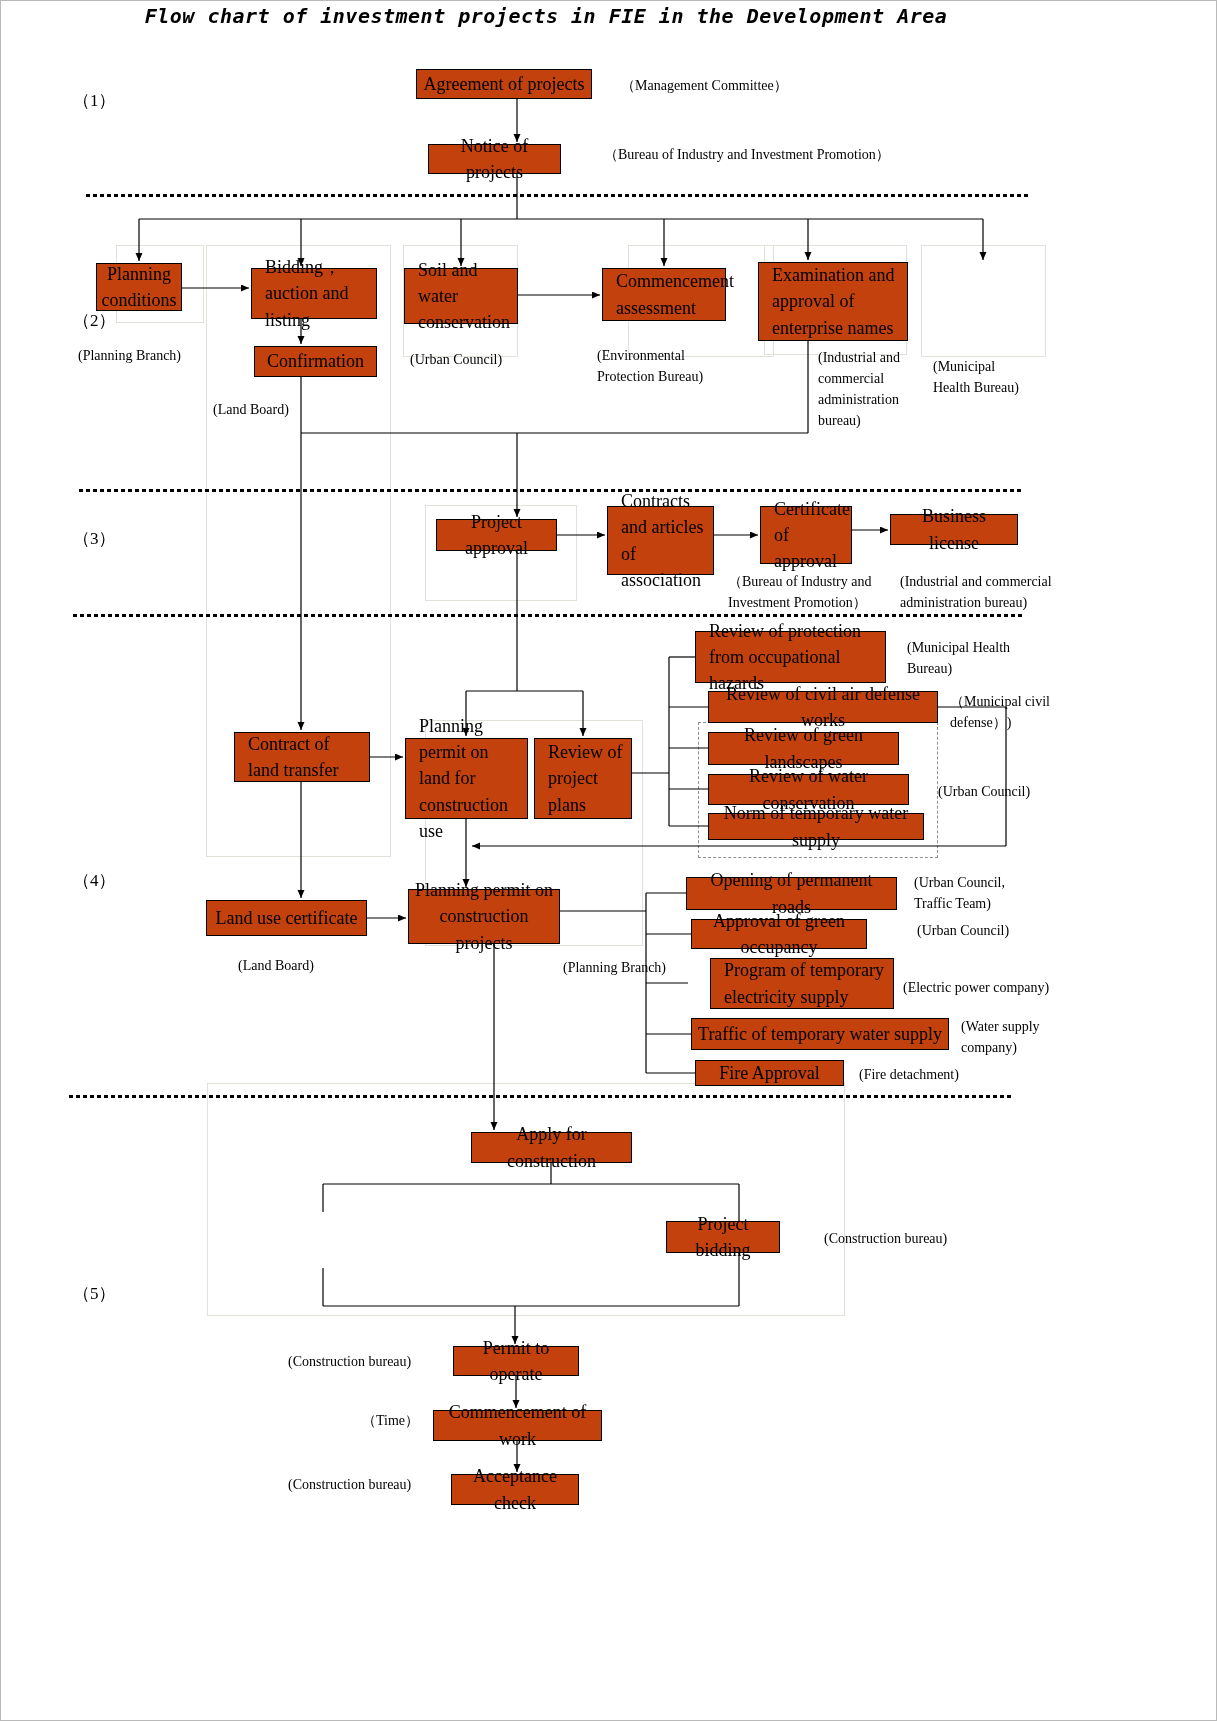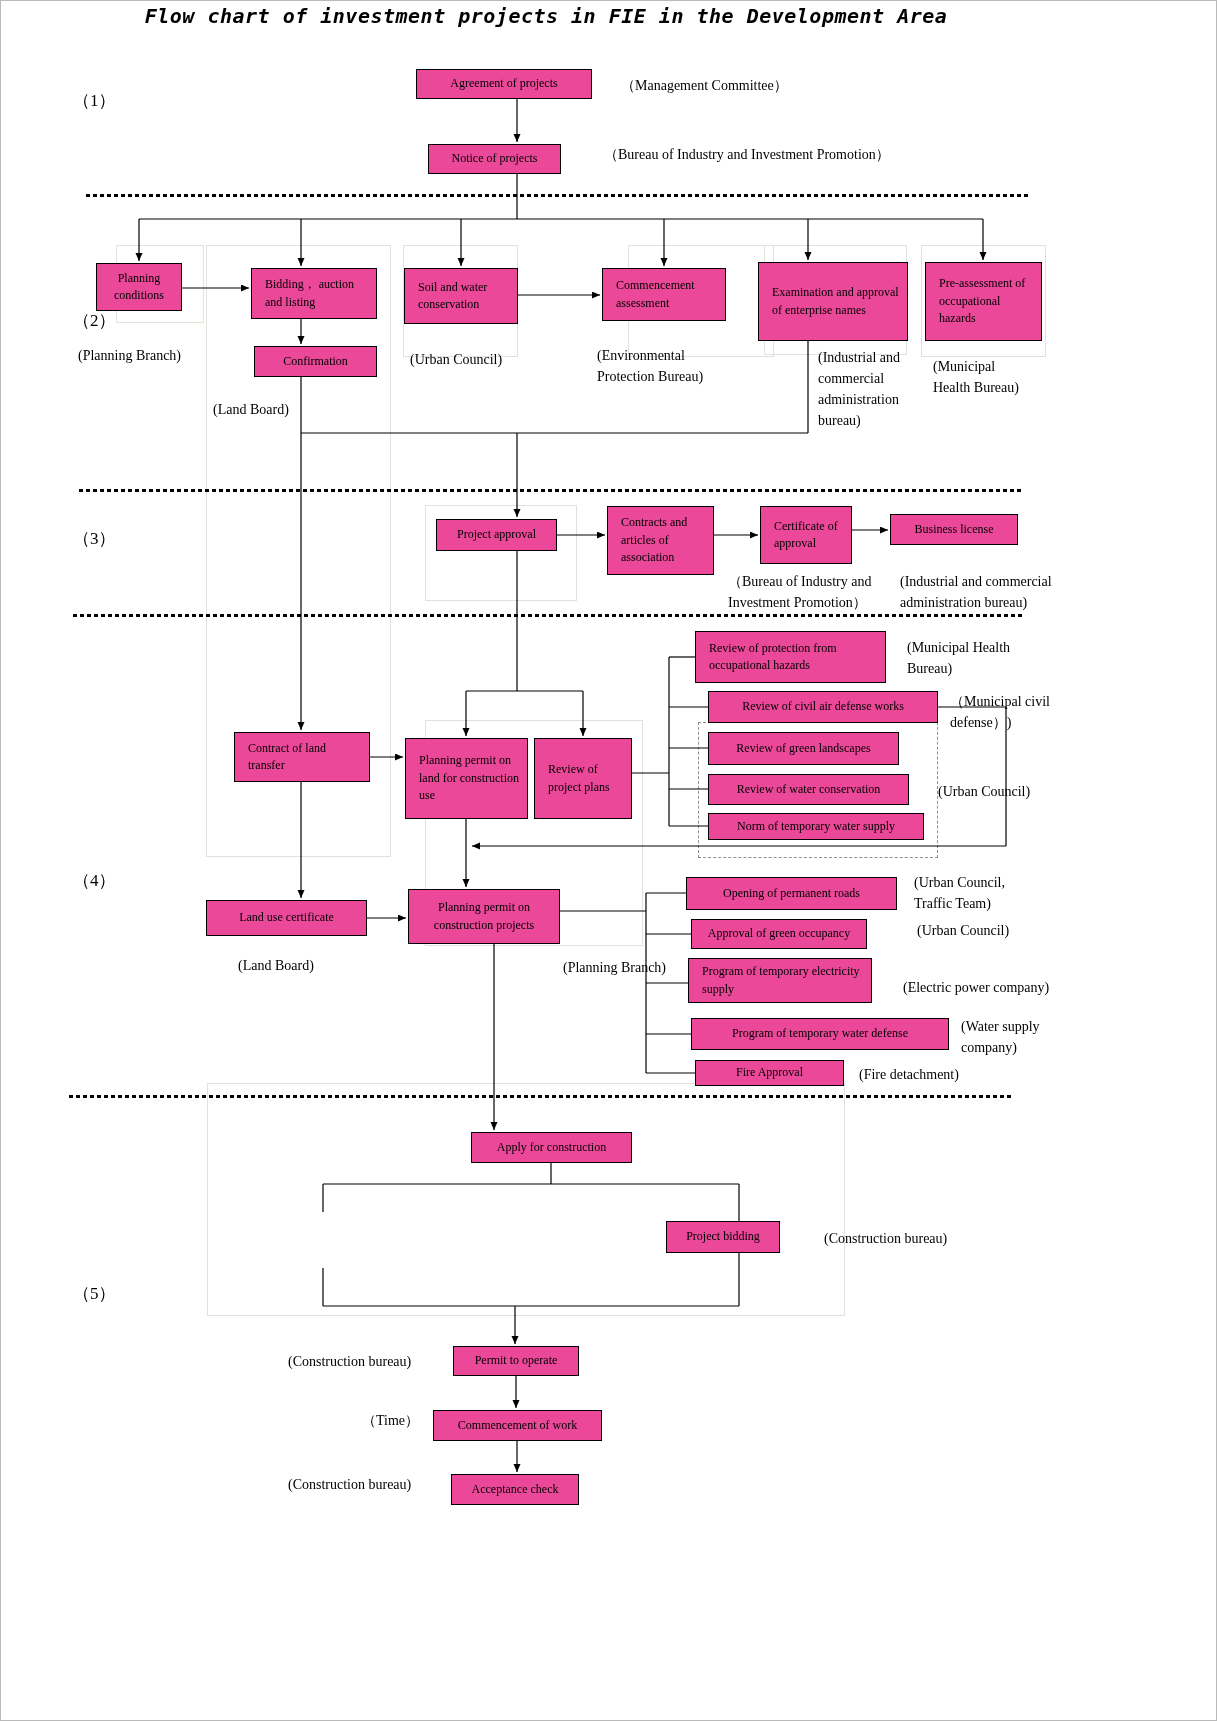--- a/index.html
+++ b/index.html
@@ -6,22 +6,22 @@
   html,body { background:#fff; }
   body { font-family:"Liberation Serif", serif; color:#000; }
   #page { position:relative; width:1217px; height:1721px; background:#fff; border:1px solid #b9b9b9; overflow:hidden; }
   #title { position:absolute; top:3px; left:0; width:1090px; text-align:center;
            font-family:"DejaVu Sans Mono", monospace; font-weight:bold; font-size:20px; letter-spacing:.5px;font-style:italic; }
   .grp { position:absolute; border:1px solid #e2e2da; }
   .dashedgrp { position:absolute; border:1px dashed #8f8f8f; }
   .dash { position:absolute; height:3px; background:repeating-linear-gradient(90deg,#000 0 4px,transparent 4px 7px); }
   svg.wires { position:absolute; left:0; top:0; pointer-events:none; }
   svg.wires line { stroke:#000; stroke-width:1.2; }
-  .box { position:absolute; border:1px solid #000; background:#ec4899; display:flex; align-items:center;
-         justify-content:center; text-align:center; font-size:12px; line-height:1.45; padding:2px 5px; }
+  .box { position:absolute; border:1px solid #000; background:#c2410c; display:flex; align-items:center;
+         justify-content:center; text-align:center; font-size:18px; line-height:1.45; padding:2px 5px; }
   .la { justify-content:flex-start; text-align:left; padding-left:13px; }
   .lbl { position:absolute; font-size:14px; line-height:1.5; white-space:nowrap; }
   .wrap { white-space:normal; }
   .stage { position:absolute; font-size:17px; }
 </style>
 </head>
 <body>
 
 <div id="page">
 
@@ -114,39 +114,38 @@
   <div class="stage" style="left:72px;top:1281px">（5）</div>
 
   <div class="box" style="left:415px;top:68px;width:176px;height:30px">Agreement of projects</div>
   <div class="box" style="left:427px;top:143px;width:133px;height:30px">Notice of projects</div>
   <div class="box" style="left:95px;top:262px;width:86px;height:48px">Planning conditions</div>
   <div class="box la" style="left:250px;top:267px;width:126px;height:51px">Bidding，  auction and listing</div>
   <div class="box" style="left:253px;top:345px;width:123px;height:31px">Confirmation</div>
   <div class="box la" style="left:403px;top:267px;width:114px;height:56px">Soil and water conservation</div>
   <div class="box la" style="left:601px;top:267px;width:124px;height:53px">Commencement assessment</div>
   <div class="box la" style="left:757px;top:261px;width:150px;height:79px">Examination and approval of enterprise names</div>
-  <div class="box la" style="left:924px;top:261px;width:117px;height:79px">Pre-assessment of  occupational hazards</div>
   <div class="box" style="left:435px;top:518px;width:121px;height:32px">Project approval</div>
   <div class="box la" style="left:606px;top:505px;width:107px;height:69px">Contracts and articles of association</div>
   <div class="box la" style="left:759px;top:505px;width:92px;height:58px">Certificate of approval</div>
   <div class="box" style="left:889px;top:513px;width:128px;height:31px">Business license</div>
   <div class="box la" style="left:233px;top:731px;width:136px;height:50px">Contract of land transfer</div>
   <div class="box la" style="left:404px;top:737px;width:123px;height:81px">Planning permit on land for construction use</div>
   <div class="box la" style="left:533px;top:737px;width:98px;height:81px">Review of project plans</div>
   <div class="box la" style="left:694px;top:630px;width:191px;height:52px">Review of protection from occupational hazards</div>
   <div class="box" style="left:707px;top:690px;width:230px;height:32px">Review of civil air defense works</div>
   <div class="box" style="left:707px;top:731px;width:191px;height:33px">Review of green landscapes</div>
   <div class="box" style="left:707px;top:773px;width:201px;height:31px">Review of water conservation</div>
   <div class="box" style="left:707px;top:812px;width:216px;height:27px">Norm of temporary water supply</div>
   <div class="box" style="left:205px;top:899px;width:161px;height:36px">Land use certificate</div>
   <div class="box" style="left:407px;top:888px;width:152px;height:55px">Planning permit on construction projects</div>
   <div class="box" style="left:685px;top:876px;width:211px;height:33px">Opening of permanent roads</div>
   <div class="box" style="left:690px;top:918px;width:176px;height:30px">Approval of green occupancy</div>
-  <div class="box la" style="left:687px;top:957px;width:184px;height:45px">Program of temporary electricity supply</div>
-  <div class="box" style="left:690px;top:1017px;width:258px;height:32px">Program of temporary water defense</div>
+  <div class="box la" style="left:709px;top:957px;width:184px;height:51px">Program of temporary electricity supply</div>
+  <div class="box" style="left:690px;top:1017px;width:258px;height:32px">Traffic of temporary water supply</div>
   <div class="box" style="left:694px;top:1059px;width:149px;height:26px">Fire Approval</div>
   <div class="box" style="left:470px;top:1131px;width:161px;height:31px">Apply for construction</div>
   <div class="box" style="left:665px;top:1220px;width:114px;height:32px">Project bidding</div>
   <div class="box" style="left:452px;top:1345px;width:126px;height:30px">Permit to operate</div>
   <div class="box" style="left:432px;top:1409px;width:169px;height:31px">Commencement of work</div>
   <div class="box" style="left:450px;top:1473px;width:128px;height:31px">Acceptance check</div>
 
   <div class="lbl" style="left:620px;top:74px">（Management Committee）</div>
   <div class="lbl" style="left:603px;top:143px">（Bureau of Industry and Investment Promotion）</div>
   <div class="lbl" style="left:77px;top:344px">(Planning Branch)</div>

